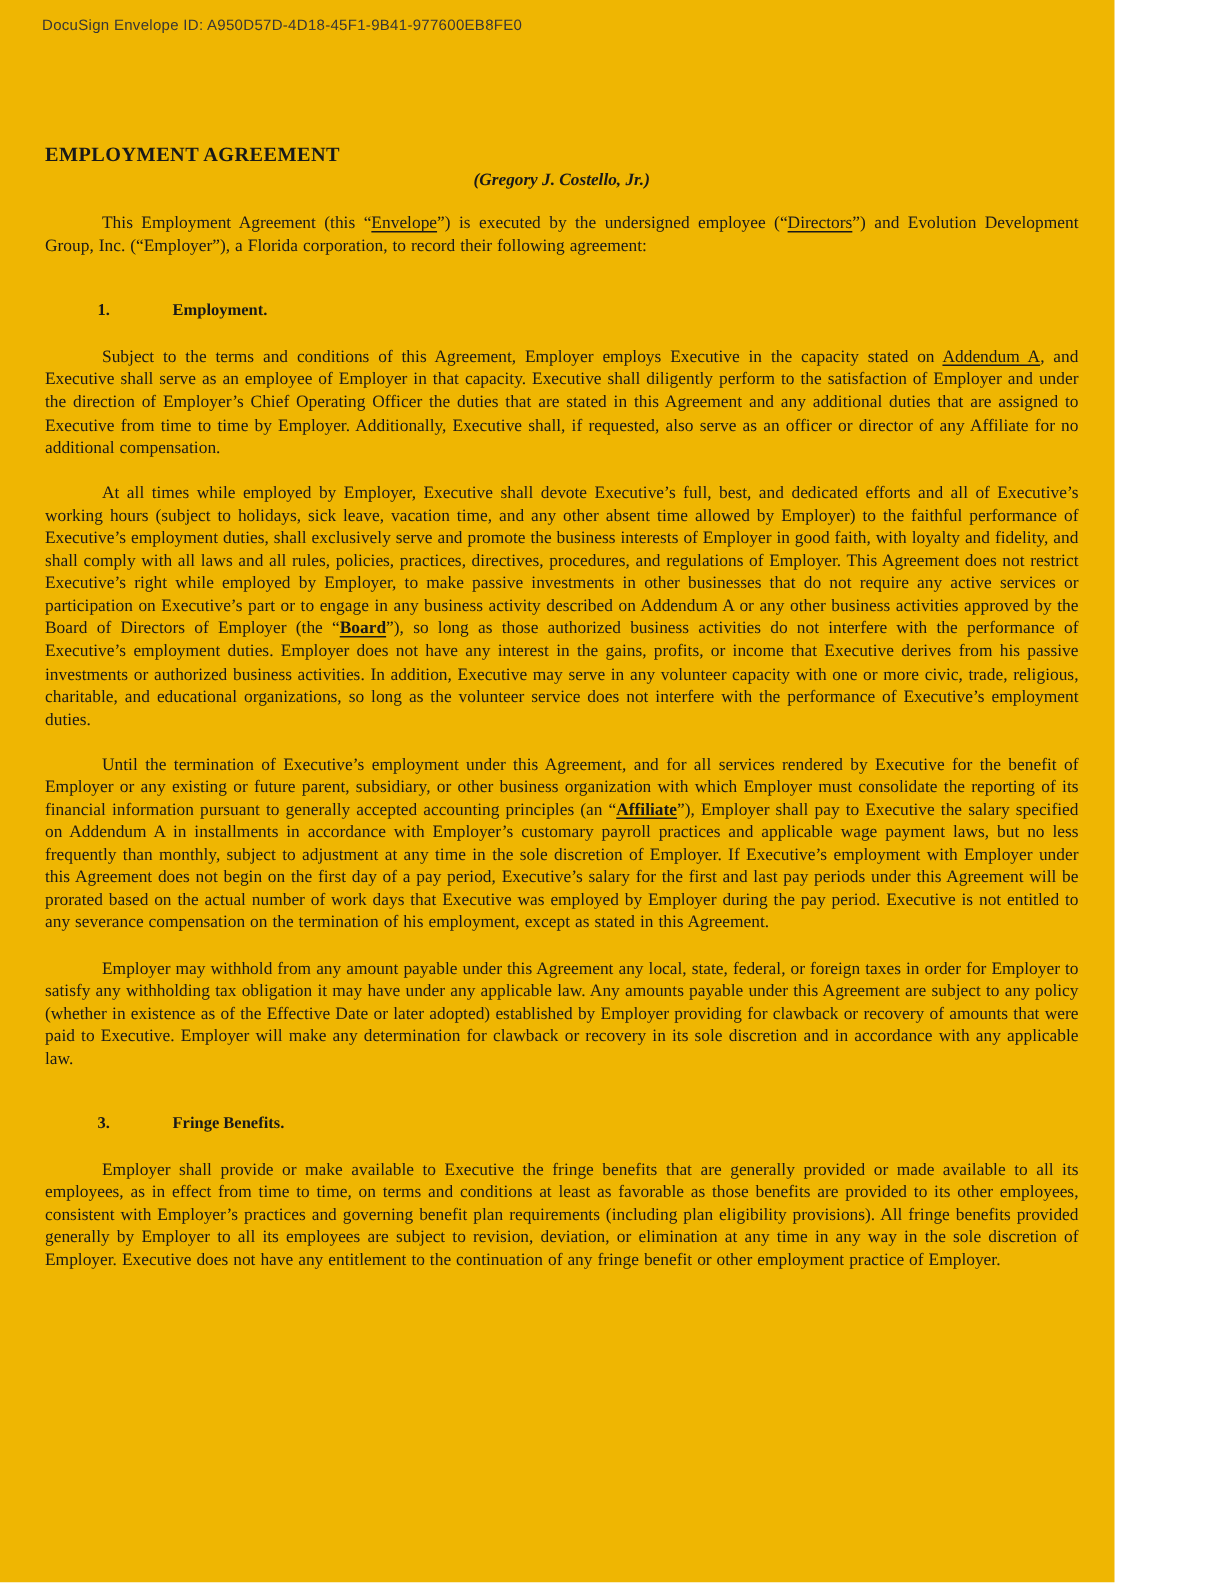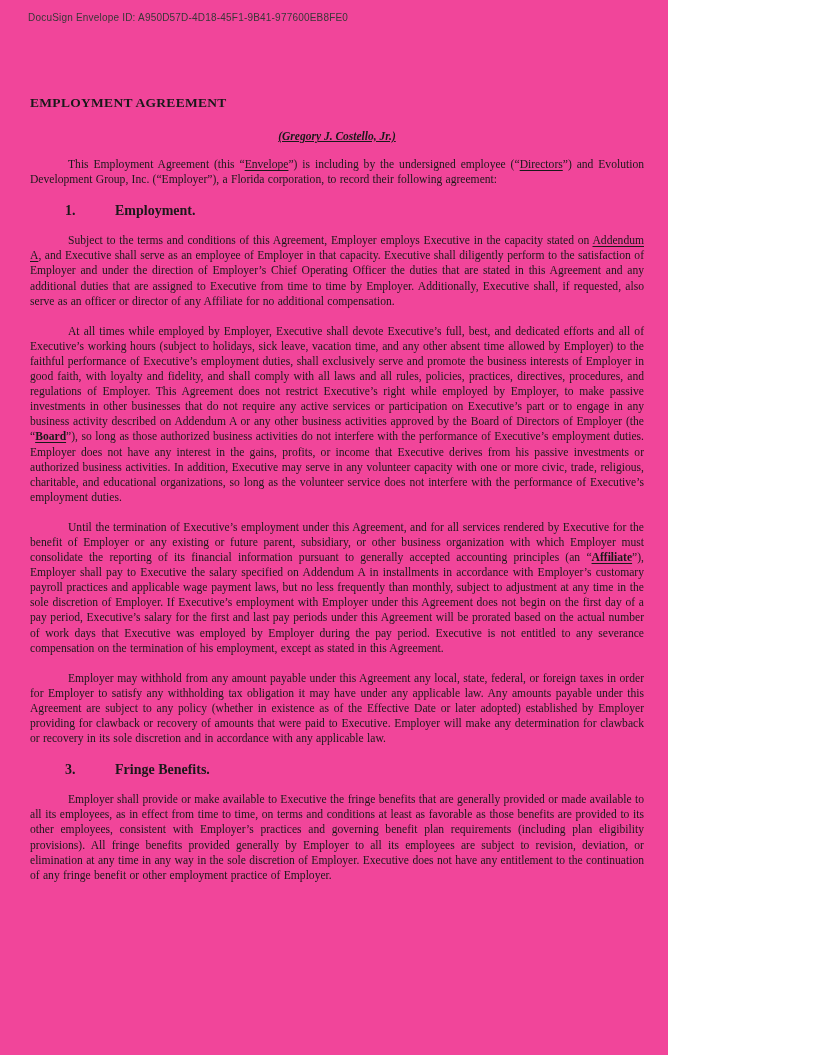--- a/index.html
+++ b/index.html
@@ -4,22 +4,22 @@
 <style>
   * { margin: 0; padding: 0; box-sizing: border-box; }
   html, body {
     width: 815px; height: 1055px;
     background: #ffffff;
     font-family: "Liberation Serif", serif;
     overflow: hidden;
   }
   .page {
     position: relative;
-    width: 668px; height: 1055px;
-    background: #ec4899;
+    width: 743px; height: 1055px;
+    background: #eab308;
     color: #1e1e1e;
     filter: blur(0.28px) contrast(1.05);
   }
   .docusign-line {
     position: absolute;
     left: 28px; top: 12px;
     font-family: "Liberation Sans", sans-serif;
     font-size: 10px;
     letter-spacing: 0.2px;
     color: #3a3a3a;
@@ -32,36 +32,35 @@
     text-align: left;
     font-weight: bold;
     font-size: 13.5px;
     letter-spacing: 0.3px;
   }
   .doc-subtitle {
     text-align: center;
     font-weight: bold;
     font-style: italic;
     font-size: 11.5px;
-    margin-top: 19px;
-    text-decoration: underline;
+    margin-top: 3px;
   }
   .blocks { margin-top: 3px; }
   .para {
     text-align: justify;
     font-size: 11.6px;
     line-height: 15.1px;
     margin-top: 15px;
     text-indent: 38px;
     word-spacing: 0.4px;
   }
   .section-heading {
-    margin-top: 16px;
+    margin-top: 29px;
     font-weight: bold;
-    font-size: 14px;
+    font-size: 11px;
     line-height: 15.1px;
   }
   .sec-num {
     display: inline-block;
     margin-left: 35px;
     width: 50px;
   }
   .u { text-decoration: underline; text-underline-offset: 1.5px; }
   .b { font-weight: bold; }
 </style>
@@ -69,21 +68,21 @@
 <body>
 
 <div class="page">
   <div class="docusign-line">DocuSign Envelope ID: A950D57D-4D18-45F1-9B41-977600EB8FE0</div>
 
   <div class="content">
     <div class="doc-title">EMPLOYMENT AGREEMENT</div>
     <div class="doc-subtitle">(Gregory J. Costello, Jr.)</div>
 
     <div class="blocks">
-        <p class="para"><span>This Employment Agreement (this “</span><span class="u">Envelope</span><span>”) is including by the undersigned employee (“</span><span class="u">Directors</span><span>”) and Evolution Development Group, Inc. (“Employer”), a Florida corporation, to record their following agreement:</span></p>
+        <p class="para"><span>This Employment Agreement (this “</span><span class="u">Envelope</span><span>”) is executed by the undersigned employee (“</span><span class="u">Directors</span><span>”) and Evolution Development Group, Inc. (“Employer”), a Florida corporation, to record their following agreement:</span></p>
         <div class="section-heading"><span class="sec-num">1.</span><span>Employment.</span></div>
         <p class="para"><span>Subject to the terms and conditions of this Agreement, Employer employs Executive in the capacity stated on </span><span class="u">Addendum A</span><span>, and Executive shall serve as an employee of Employer in that capacity.  Executive shall diligently perform to the satisfaction of Employer and under the direction of Employer’s Chief Operating Officer the duties that are stated in this Agreement and any additional duties that are assigned to Executive from time to time by Employer.  Additionally, Executive shall, if requested, also serve as an officer or director of any Affiliate for no additional compensation.</span></p>
         <p class="para"><span>At all times while employed by Employer, Executive shall devote Executive’s full, best, and dedicated efforts and all of Executive’s working hours (subject to holidays, sick leave, vacation time, and any other absent time allowed by Employer) to the faithful performance of Executive’s employment duties, shall exclusively serve and promote the business interests of Employer in good faith, with loyalty and fidelity, and shall comply with all laws and all rules, policies, practices, directives, procedures, and regulations of Employer.  This Agreement does not restrict Executive’s right while employed by Employer, to make passive investments in other businesses that do not require any active services or participation on Executive’s part or to engage in any business activity described on Addendum A or any other business activities approved by the Board of Directors of Employer (the “</span><span class="u b">Board</span><span>”), so long as those authorized business activities do not interfere with the performance of Executive’s employment duties. Employer does not have any interest in the gains, profits, or income that Executive derives from his passive investments or authorized business activities.  In addition, Executive may serve in any volunteer capacity with one or more civic, trade, religious, charitable, and educational organizations, so long as the volunteer service does not interfere with the performance of Executive’s employment duties.</span></p>
         <p class="para"><span>Until the termination of Executive’s employment under this Agreement, and for all services rendered by Executive for the benefit of Employer or any existing or future parent, subsidiary, or other business organization with which Employer must consolidate the reporting of its financial information pursuant to generally accepted accounting principles (an “</span><span class="u b">Affiliate</span><span>”), Employer shall pay to Executive the salary specified on Addendum A in installments in accordance with Employer’s customary payroll practices and applicable wage payment laws, but no less frequently than monthly, subject to adjustment at any time in the sole discretion of Employer.  If Executive’s employment with Employer under this Agreement does not begin on the first day of a pay period, Executive’s salary for the first and last pay periods under this Agreement will be prorated based on the actual number of work days that Executive was employed by Employer during the pay period.  Executive is not entitled to any severance compensation on the termination of his employment, except as stated in this Agreement.</span></p>
         <p class="para"><span>Employer may withhold from any amount payable under this Agreement any local, state, federal, or foreign taxes in order for Employer to satisfy any withholding tax obligation it may have under any applicable law.  Any amounts payable under this Agreement are subject to any policy (whether in existence as of the Effective Date or later adopted) established by Employer providing for clawback or recovery of amounts that were paid to Executive. Employer will make any determination for clawback or recovery in its sole discretion and in accordance with any applicable law.</span></p>
         <div class="section-heading"><span class="sec-num">3.</span><span>Fringe Benefits.</span></div>
         <p class="para"><span>Employer shall provide or make available to Executive the fringe benefits that are generally provided or made available to all its employees, as in effect from time to time, on terms and conditions at least as favorable as those benefits are provided to its other employees, consistent with Employer’s practices and governing benefit plan requirements (including plan eligibility provisions). All fringe benefits provided generally by Employer to all its employees are subject to revision, deviation, or elimination at any time in any way in the sole discretion of Employer.  Executive does not have any entitlement to the continuation of any fringe benefit or other employment practice of Employer.</span></p>
       </div>
   </div>
 </div>

